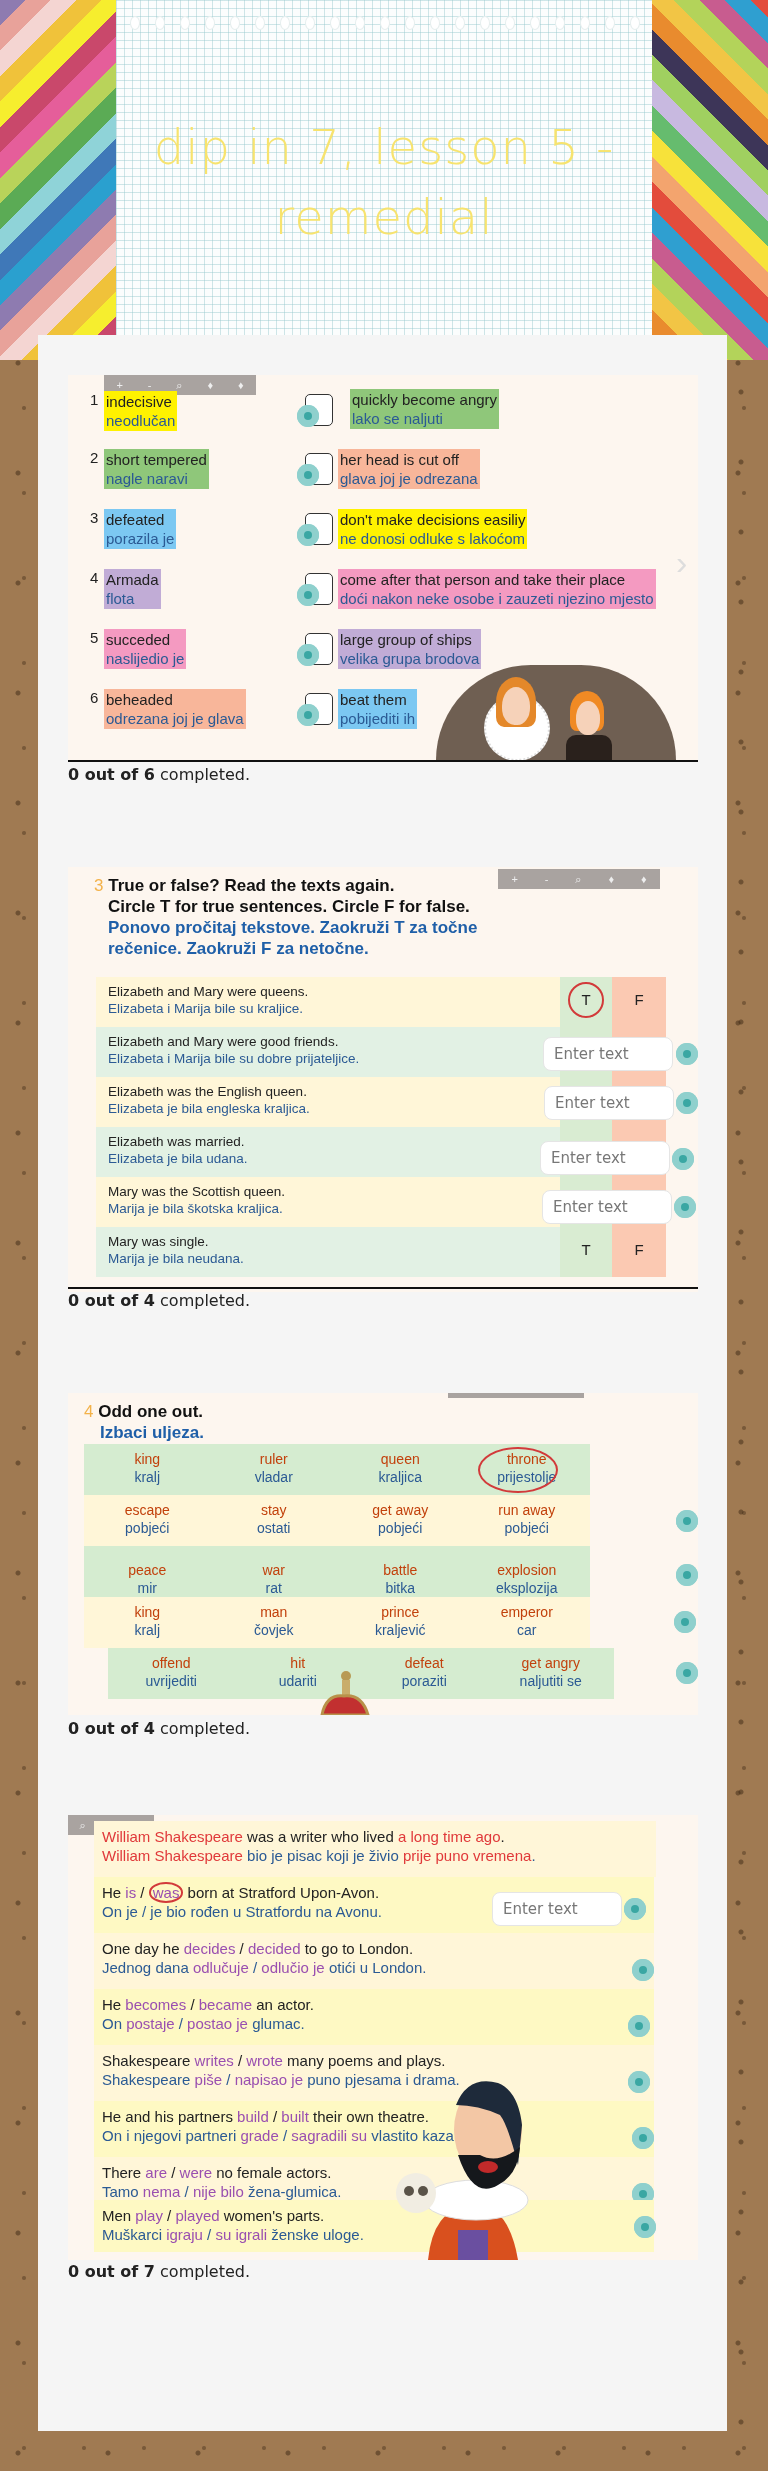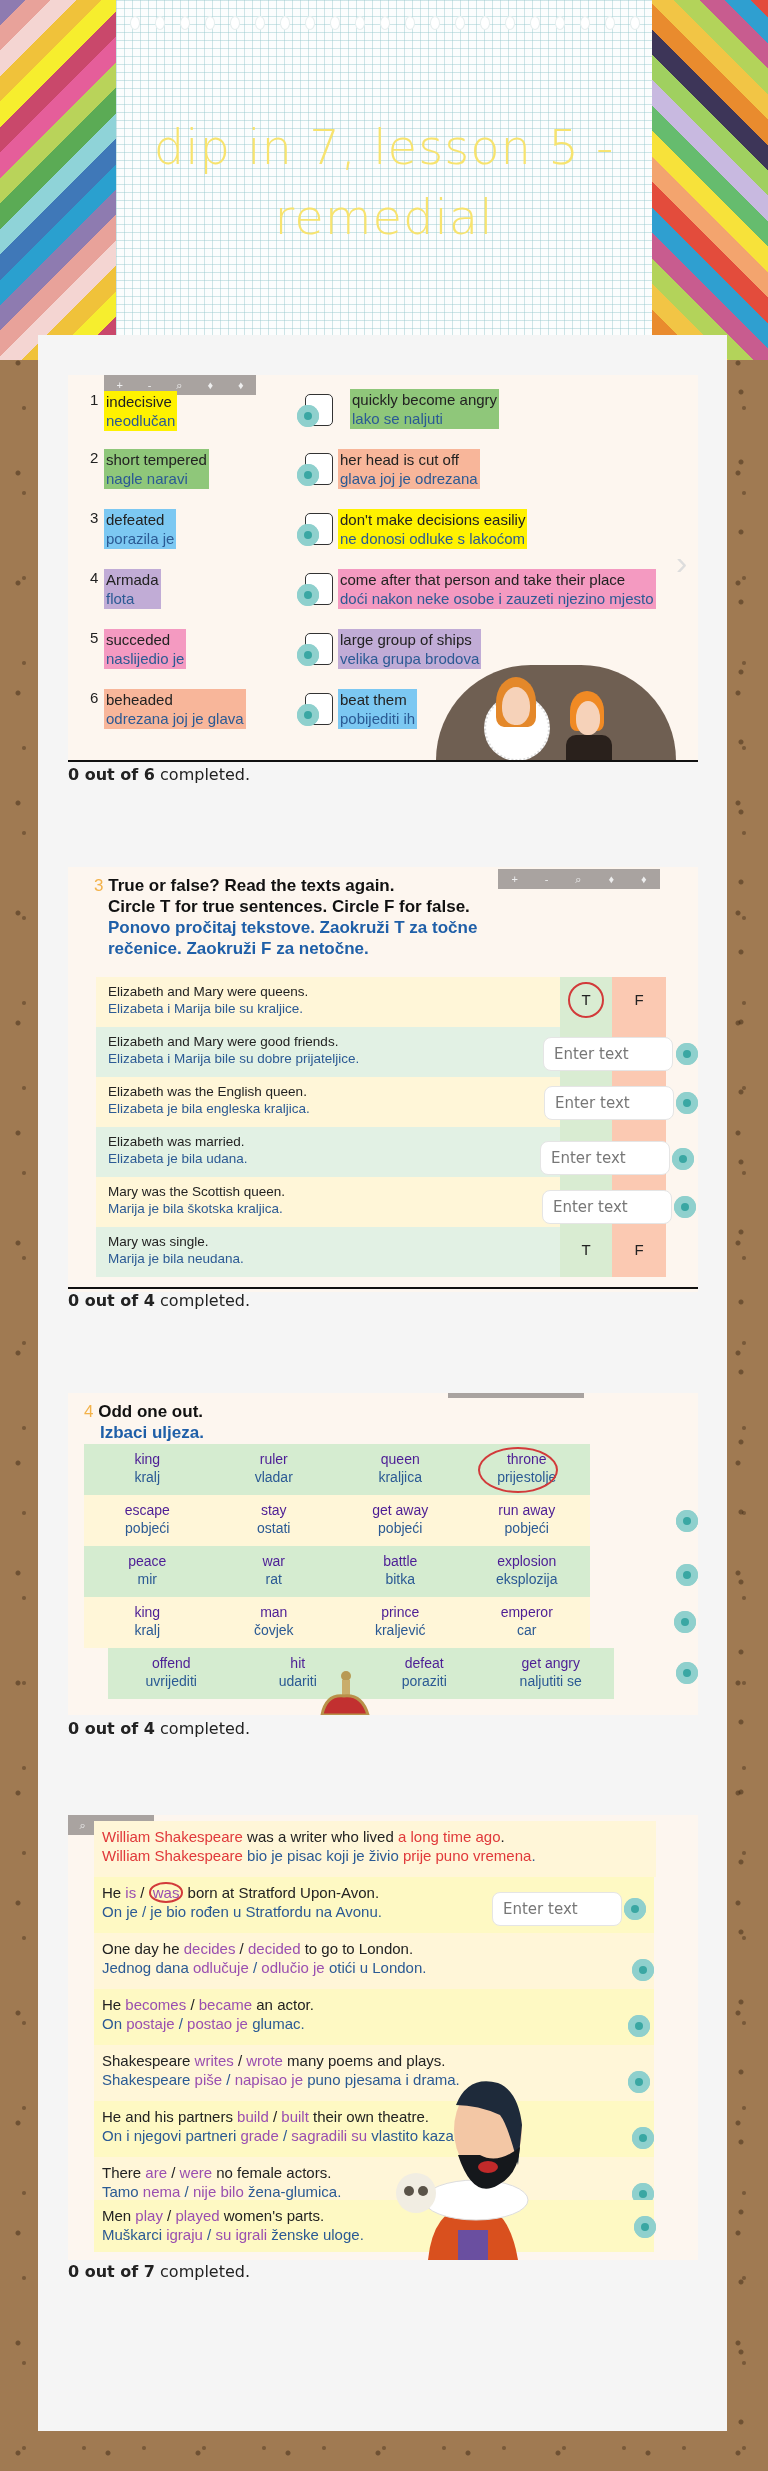--- a/index.html
+++ b/index.html
@@ -77,21 +77,21 @@
   .colF { position: absolute; left: 544px; width: 54px; background: #fbc9b2; }
   .letter { position: absolute; font-size: 15px; color: #222; width: 20px; text-align: center; }
   .circle { position: absolute; border: 2px solid #d23a3a; border-radius: 50%; }
   .text-input { position: absolute; width: 130px; height: 34px; border-radius: 8px; border: 1px solid #e5e5e5; background: #fff;
     font-family: "DejaVu Sans", sans-serif; font-size: 15px; color: #777; padding: 0 10px; line-height: 32px; }
 
   
   .oo-row { position: absolute; left: 84px; width: 506px; height: 51px; display: flex; }
   .oo-row.g { background: #d5ecd0; } .oo-row.y { background: #fff6d8; }
   .oo-cell { flex: 1; text-align: center; padding-top: 6px; font-size: 14px; line-height: 18px; }
-  .oo-cell .en { color: #4c1d95; display: block; } .oo-cell .tr { color: #2b5a94; display: block; }
+  .oo-cell .en { color: #c2410c; display: block; } .oo-cell .tr { color: #2b5a94; display: block; }
   .crown { position: absolute; }
 
   
   .sh-row { position: absolute; left: 90px; width: 565px; padding: 6px 8px; font-size: 15px; line-height: 19px; }
   .sh-row.y { background: #fff6d8; } .sh-row.g { background: #fef9c3; }
   .sh-row .en { color: #222; display: block; } .sh-row .tr { color: #2b5a94; display: block; }
   .red { color: #e0393a; } .vio { color: #9a4fb0; }
 </style>
 </head>
 <body>
@@ -340,21 +340,21 @@
           <span class="en">get away</span>
           <span class="tr">pobjeći</span>
         </div>
       <div class="oo-cell">
           <span class="en">run away</span>
           <span class="tr">pobjeći</span>
         </div>
     </div>
     <div class="dot" style="left:608px; top:117px;"></div>
 
-    <div class="oo-row g" style="top:153px; left:16px;">
+    <div class="oo-row g" style="top:153px; left:16px;align-items:flex-end;">
       <div class="oo-cell">
           <span class="en">peace</span>
           <span class="tr">mir</span>
         </div>
       <div class="oo-cell">
           <span class="en">war</span>
           <span class="tr">rat</span>
         </div>
       <div class="oo-cell">
           <span class="en">battle</span>

